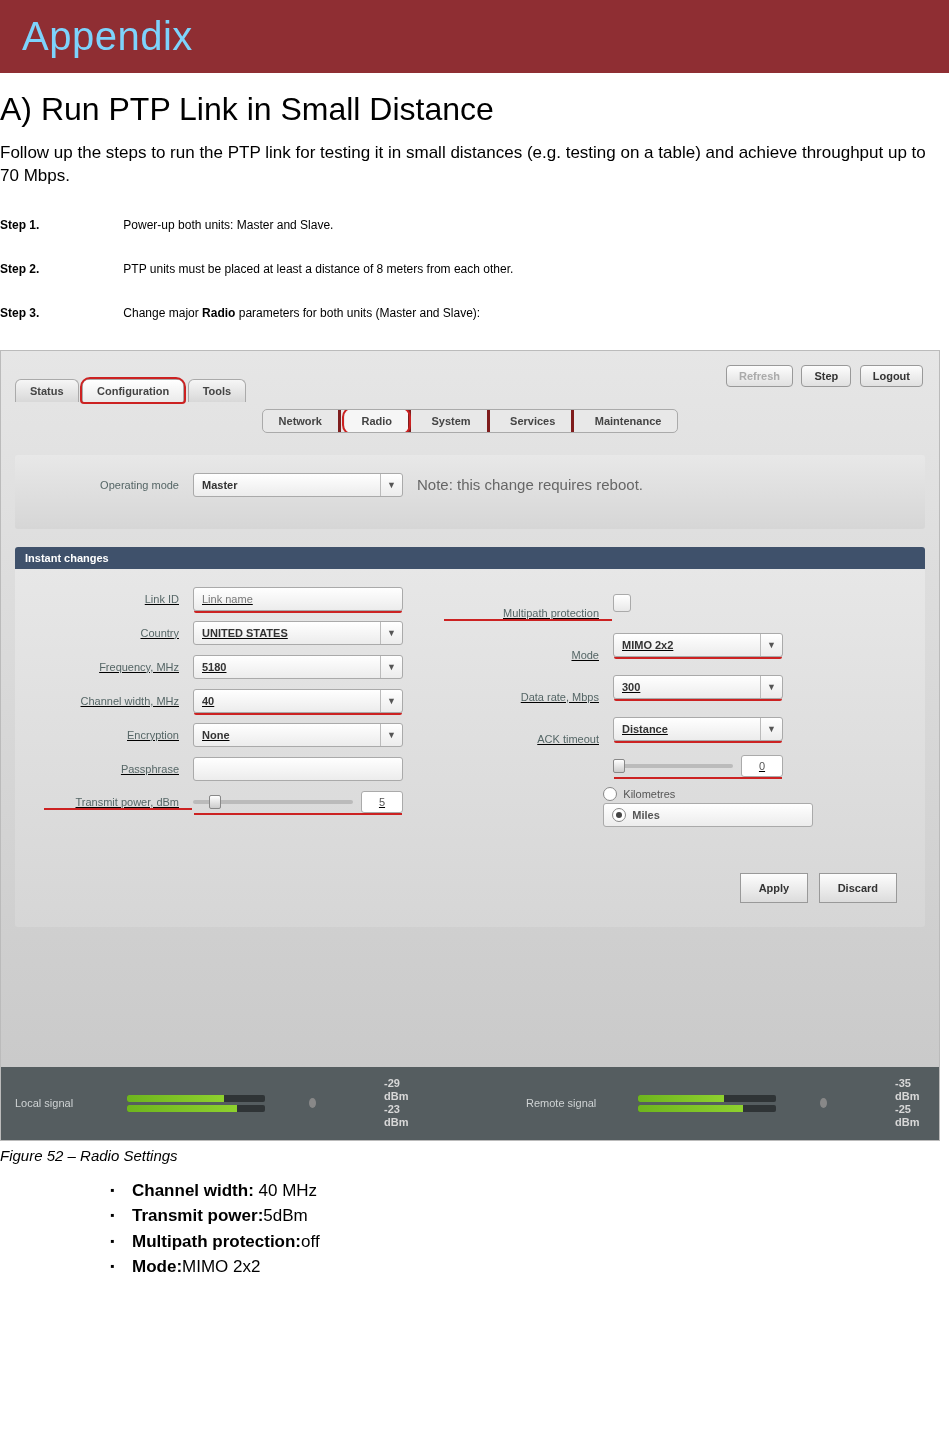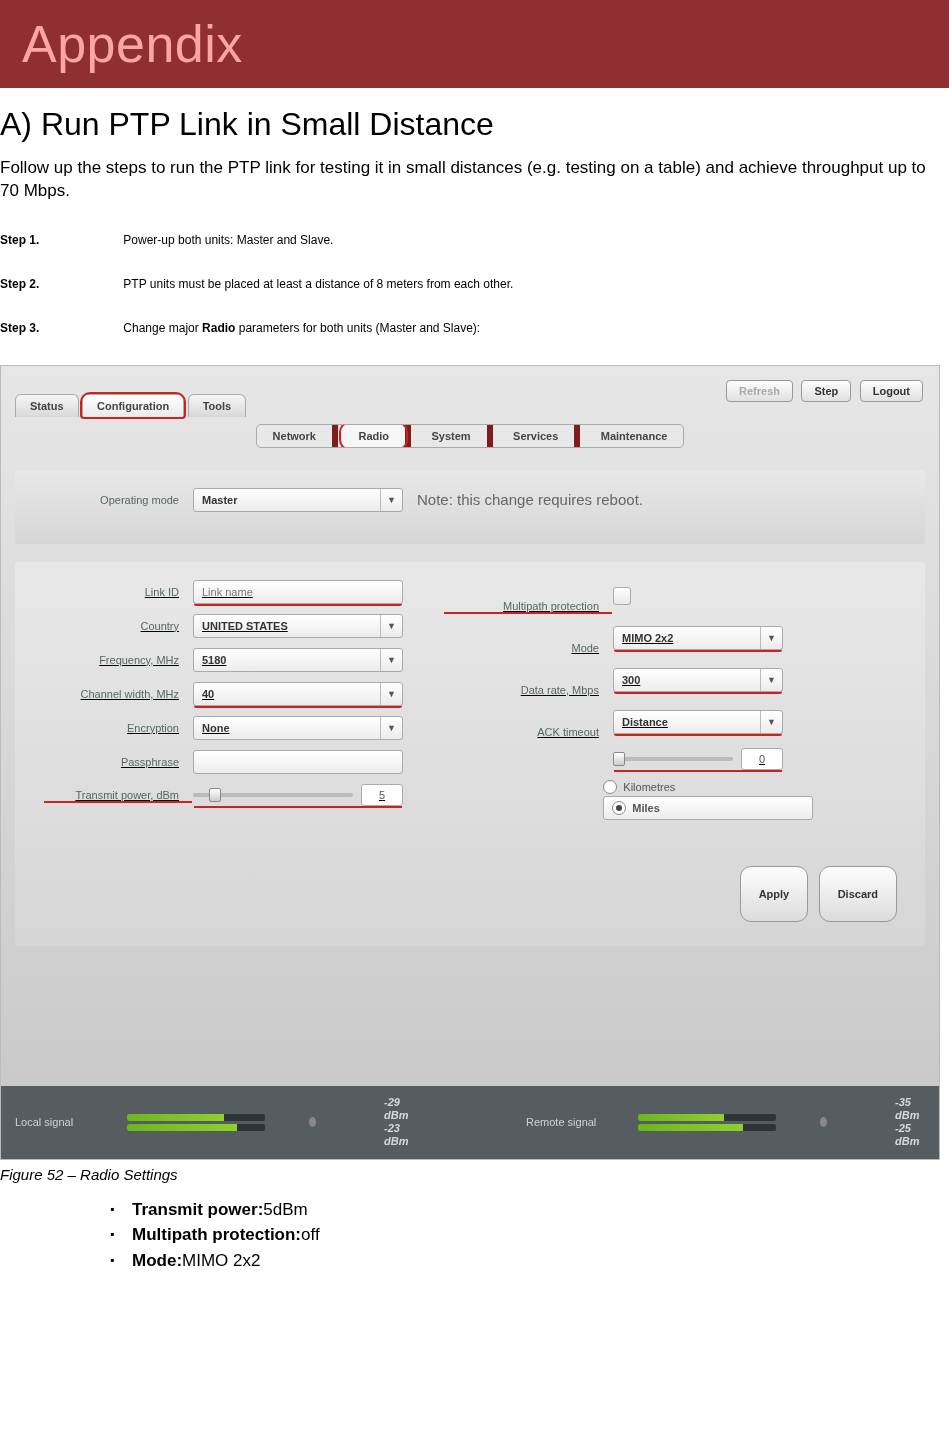--- a/index.html
+++ b/index.html
@@ -1,39 +1,39 @@
 <!DOCTYPE html>
 <html><head>
 <meta charset="utf-8">
 <style>
   * { box-sizing: border-box; margin: 0; padding: 0; }
   body { font-family: Arial, Helvetica, sans-serif; background: #fff; color: #000; width: 949px; }
   .banner { background: #8f2e33; padding: 14px 22px; }
-  .banner h1 { color: #fca5a5; font-family: "Lucida Sans", "Lucida Grande", Verdana, sans-serif; font-size: 52px; font-weight: 400; letter-spacing: 0.5px; }
+  .banner h1 { color: #7dd3fc; font-family: "Lucida Sans", "Lucida Grande", Verdana, sans-serif; font-size: 40px; font-weight: 400; letter-spacing: 0.5px; }
   .content { padding: 18px 0 0 0; }
   .content h2 { font-family: "Lucida Sans", "Lucida Grande", Verdana, sans-serif; font-size: 32px; font-weight: 400; margin-bottom: 14px; }
   .content p.intro { font-size: 17px; line-height: 1.35; margin-bottom: 30px; }
   .step { font-size: 12px; margin-bottom: 30px; }
   .step .label { font-weight: 700; display: inline-block; width: 120px; vertical-align: top; }
   .step .body { display: inline-block; width: 800px; vertical-align: top; }
 
   
   .shot { width: 940px; background: #dedede; background: linear-gradient(#e6e6e6,#c7c7c7); border: 1px solid #bbb; position: relative; font-family: Verdana, Arial, sans-serif; }
   .shot-inner { padding: 10px 14px 0 14px; }
   .topbar { height: 40px; position: relative; }
   .topbar .right-btns { position: absolute; right: 2px; top: 4px; }
   .btn { display: inline-block; background: linear-gradient(#fdfdfd,#e0e0e0); border: 1px solid #999; border-radius: 4px; padding: 4px 12px; font-size: 11px; color: #333; font-weight: 700; margin-left: 4px; cursor: pointer; }
   .btn.disabled { color: #aaa; }
   .tabs-main { position: absolute; left: 0; bottom: -1px; }
   .tab { display: inline-block; background: linear-gradient(#f6f6f6,#d8d8d8); border: 1px solid #aaa; border-bottom: none; border-radius: 6px 6px 0 0; padding: 5px 14px; font-size: 11px; color: #444; font-weight: 700; margin-right: -1px; cursor: pointer; position: relative; }
   .tab.active { background: linear-gradient(#fff,#eaeaea); z-index: 3; }
   .tab.hilite::after { content:""; position:absolute; left:-3px; right:-3px; top:-3px; bottom:-2px; border:2px solid #c22; border-radius:10px 10px 4px 4px; pointer-events:none; }
   .subnav { text-align: center; margin-top: 8px; }
   .subtab-group { display: inline-block; border: 1px solid #aaa; border-radius: 5px; overflow: hidden; background: #e8e8e8; }
-  .subtab { display: inline-block; padding: 5px 16px; font-size: 11px; color: #444; font-weight: 700; border-right: 6px solid #7f1d1d; cursor: pointer; position: relative; }
+  .subtab { display: inline-block; padding: 5px 16px; font-size: 11px; color: #444; font-weight: 700; border-right: 3px solid #7f1d1d; cursor: pointer; position: relative; }
   .subtab:last-child { border-right: none; }
   .subtab.active { background: #f6f6f6; }
   .subtab.hilite::after { content:""; position:absolute; left:-3px; right:-3px; top:-3px; bottom:-3px; border:2px solid #c22; border-radius:10px; pointer-events:none; }
 
   .panel { background: linear-gradient(#e8e8e8,#d6d6d6); margin-top: 18px; border-radius: 3px; padding: 0; }
   .section-head { background: #3f516b; color: #fff; font-size: 11px; font-weight: 700; padding: 5px 10px; border-radius: 3px 3px 0 0; }
   .section-body { padding: 18px 28px 22px 28px; }
 
   .row { display: flex; align-items: center; margin-bottom: 10px; font-size: 11px; color: #555; }
   .row .flab { width: 150px; text-align: right; padding-right: 14px; color: #566; }
@@ -52,29 +52,29 @@
   .slider { display: inline-flex; align-items: center; width: 210px; }
   .slider .track { flex: 1; height: 4px; background: #bbb; border-radius: 2px; position: relative; margin-right: 8px; }
   .slider .thumb { position: absolute; top: -5px; width: 12px; height: 14px; background: linear-gradient(#fff,#ccc); border: 1px solid #888; border-radius: 2px; }
   .slider .val { width: 42px; height: 22px; border: 1px solid #aaa; border-radius: 3px; background: #fff; font-size: 11px; text-align: center; line-height: 20px; }
 
   .radio { display:inline-flex; align-items:center; font-size:11px; color:#555; margin-right:14px; }
   .radio .dot { width:14px; height:14px; border:1px solid #888; border-radius:50%; background:#fff; margin-right:6px; display:inline-flex; align-items:center; justify-content:center; }
   .radio.sel .dot::after { content:""; width:6px; height:6px; background:#444; border-radius:50%; }
 
   .btn-row { text-align: right; padding: 14px 28px 24px 28px; }
-  .btn2 { display:inline-block; background: linear-gradient(#fdfdfd,#dcdcdc); border:1px solid #999; border-radius:11px; padding:21px 18px; font-size:11px; font-weight:700; color:#333; margin-left:6px; cursor:pointer; }
+  .btn2 { display:inline-block; background: linear-gradient(#fdfdfd,#dcdcdc); border:1px solid #999; border-radius:0; padding:8px 18px; font-size:11px; font-weight:700; color:#333; margin-left:6px; cursor:pointer; }
 
   .sigbar { background: #555d60; color: #cfd3d4; font-size: 11px; padding: 10px 14px; display: flex; align-items: center; margin-top: 140px; gap: 36px; }
   .sigbar .lbl { width: 110px; }
   .sigbar .bars { width: 200px; height: 24px; display:flex; flex-direction:column; gap:3px; justify-content:center; }
   .sigbar .bar { height:7px; background:#2f3436; border-radius:2px; position:relative; overflow:hidden; }
   .sigbar .bar .fill { position:absolute; left:0; top:0; bottom:0; background: linear-gradient(90deg,#6eb51e,#8ed12e); }
   .sigbar .led { width:10px; height:10px; border-radius:50%; background:#888; margin:0 8px; align-self:center; }
-  .sigbar .vals { font-weight:700; color:#d8d8d8; margin-left:24px; line-height:1.2;font-style:italic; }
+  .sigbar .vals { font-weight:700; color:#d8d8d8; margin-left:24px; line-height:1.2; }
   .sigbar .gap { flex:0 0 40px; }
 
   .caption { font-style: italic; font-size: 15px; margin: 6px 0 14px 0; }
   ul.params { list-style: none; padding-left: 110px; }
   ul.params li { font-size: 17px; line-height: 1.5; position: relative; padding-left: 22px; }
   ul.params li::before { content: "▪"; position: absolute; left: 0; font-size: 12px; top: 3px; }
 </style>
 </head>
 <body>
 
@@ -133,20 +133,21 @@
             <span class="sel">
               <span>Master</span>
               <span class="caret">▼</span>
             </span>
             <span class="note">Note: this change requires reboot.</span>
           </div>
         </div>
       </div>
 
       <div class="panel">
+        <div class="section-head">Instant changes</div>
         <div class="section-body">
           <div class="cols">
             <div class="col">
               <div class="row">
                 <span class="flab">Link ID</span>
                 <span class="inp underline-red">
                     <input placeholder="Link name" style="">
                   </span>
               </div>
               <div class="row">
@@ -281,17 +282,18 @@
       <span class="vals">
         <div>-35 dBm</div>
         <div>-25 dBm</div>
       </span>
     </div>
   </div>
 
   <div class="caption">Figure 52 – Radio Settings</div>
 
   <ul class="params">
+    <li><b>Channel width: </b><span>40 MHz</span></li>
     <li><b>Transmit power:</b><span>5dBm</span></li>
     <li><b>Multipath protection:</b><span>off</span></li>
     <li><b>Mode:</b><span>MIMO 2x2</span></li>
   </ul>
 </div>
 
 </body></html>

